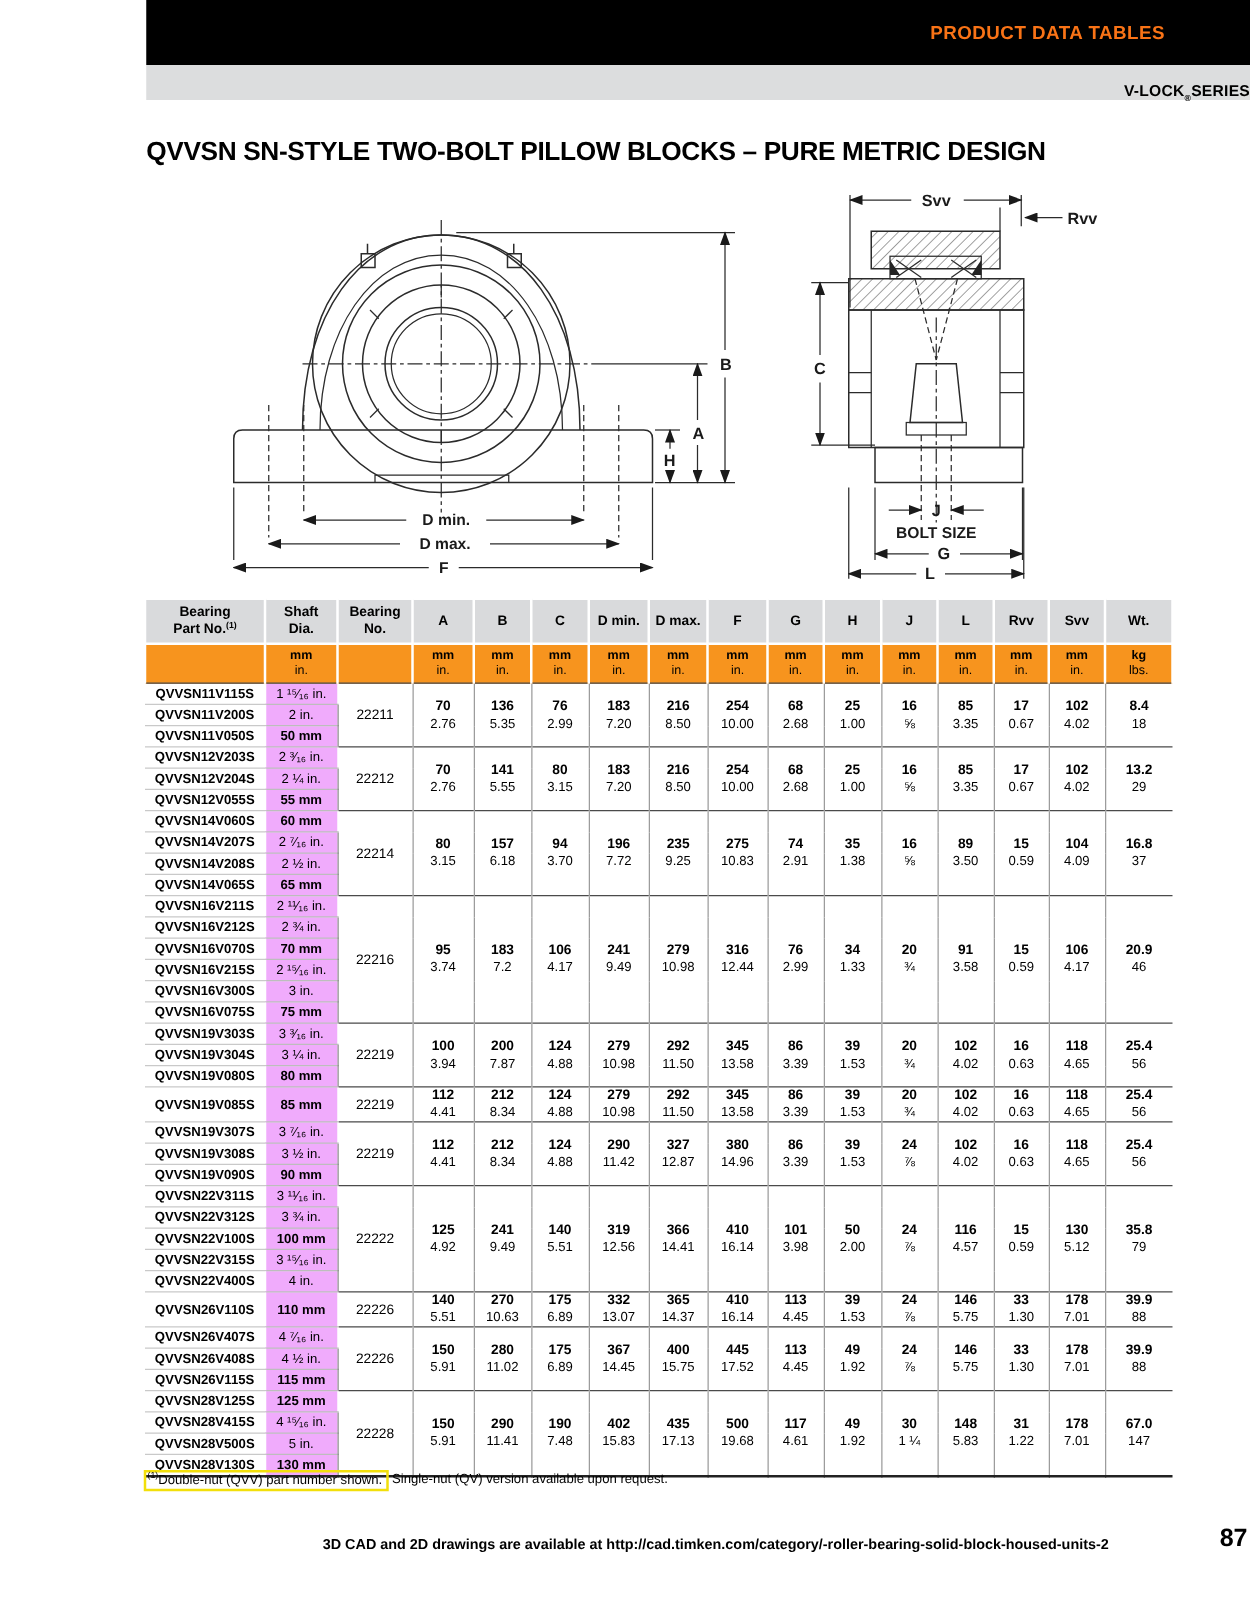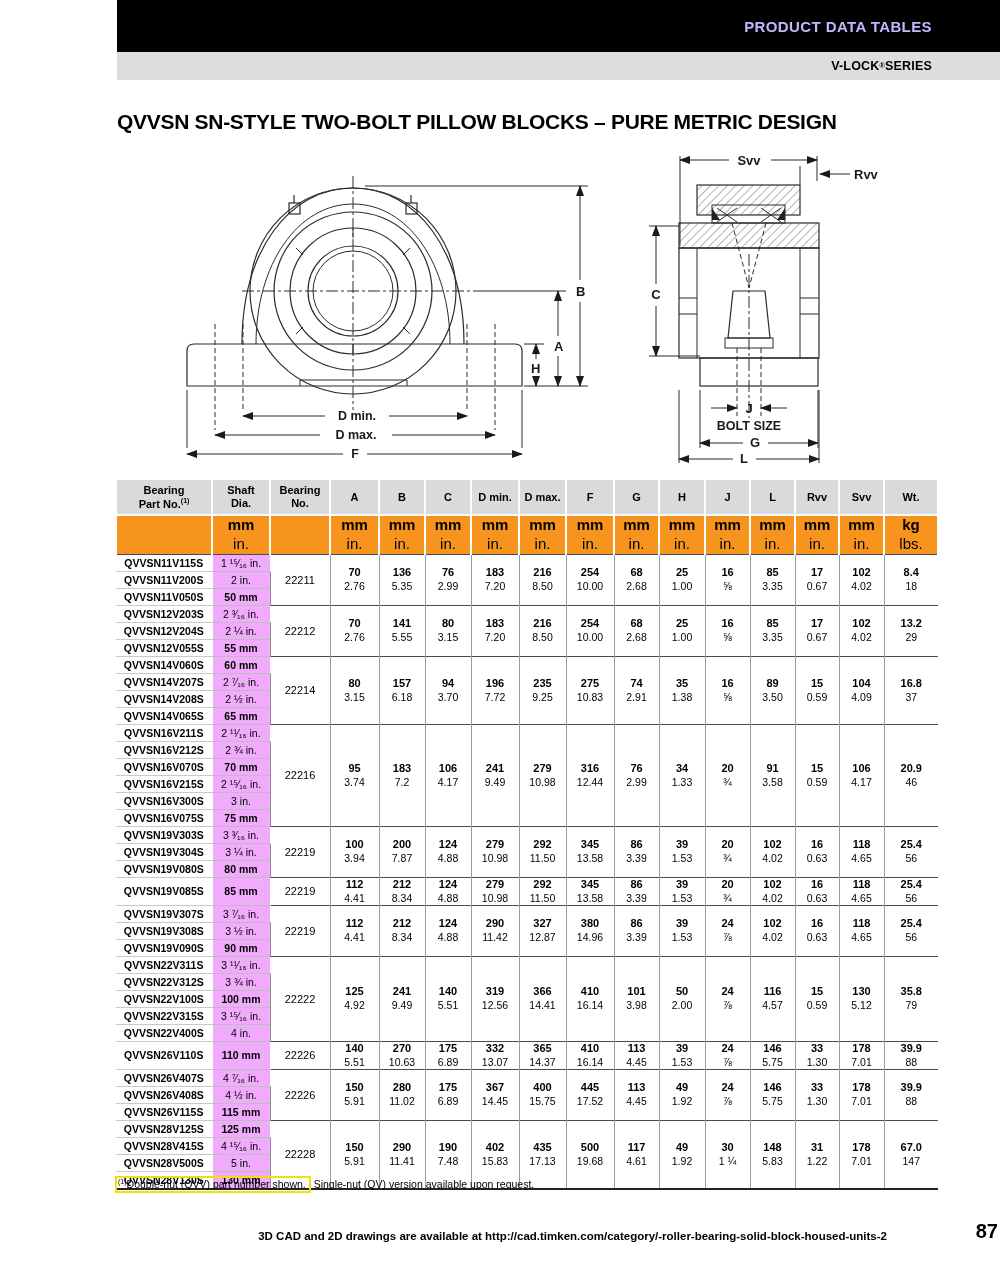--- a/index.html
+++ b/index.html
@@ -4,38 +4,38 @@
 <style>
   html,body{margin:0;padding:0;}
   body{
     position:relative;width:1000px;height:1280px;background:#fff;overflow:hidden;
     font-family:"Liberation Sans","DejaVu Sans",sans-serif;color:#000;
     -webkit-font-smoothing:antialiased;
   }
   
   .topbar{position:absolute;left:117px;top:0;width:883px;height:52px;background:#000;
     display:flex;align-items:center;justify-content:flex-end;box-sizing:border-box;padding-right:68px;}
-  .topbar span{color:#c4b5fd;font-weight:700;font-size:15px;letter-spacing:.4px;}
+  .topbar span{color:#f97316;font-weight:700;font-size:15px;letter-spacing:.4px;}
   .seriesbar{position:absolute;left:117px;top:52px;width:883px;height:28px;background:#dcddde;
-    display:flex;align-items:center;justify-content:flex-end;box-sizing:border-box;padding-right:68px;
+    display:flex;align-items:flex-end;justify-content:flex-end;box-sizing:border-box;
     font-weight:700;font-size:12.5px;letter-spacing:.2px;}
   .seriesbar sup{font-size:7px;line-height:0;}
   .title{position:absolute;left:117px;top:110px;font-size:21px;font-weight:700;letter-spacing:-0.3px;white-space:nowrap;}
   
   .diagrams{position:absolute;left:117px;top:148px;width:883px;height:326px;}
   .diagrams svg{position:absolute;top:0;}
   svg text{font-family:"Liberation Sans","DejaVu Sans",sans-serif;font-weight:600;fill:#1a1a1a;}
   
   #spec-table{position:absolute;left:115px;top:478px;width:822px;border-collapse:collapse;table-layout:fixed;
     border-top:1px solid #333;border-bottom:2px solid #222;}
   #spec-table th{background:#d9dadc;border:2px solid #fff;font-size:11px;font-weight:700;
     height:34px;line-height:1.15;text-align:center;padding:0;}
   #spec-table td{padding:0;}
   td.unit{background:#f7941e;border-left:2px solid #fff;border-right:2px solid #fff;height:30px;
-    text-align:center;font-size:15px;line-height:1.25;}
+    text-align:center;font-size:10px;line-height:1.25;}
   td.unit .u1{font-weight:700;}
   tbody td{height:16px;font-size:10.5px;text-align:center;vertical-align:middle;}
   td.part{font-weight:700;border-bottom:1px solid #c9c9c9;}
   td.shaft{background:#f0abfc;border-bottom:1px solid #bdbdbd;border-left:1px solid #fff;border-right:1px solid #fff;}
   td.shaft.b{font-weight:700;}
   td.bearing{border-left:1px solid #8f8f8f;font-size:11px;}
   td.val{border-left:1px solid #9c9c9c;line-height:13px;padding:5px 0;}
   td.val .mm{font-weight:700;font-size:11px;}
   td.val .in{font-size:10.5px;margin-top:1px;}
   tr.gf td{border-top:1.5px solid #4a4a4a;}

